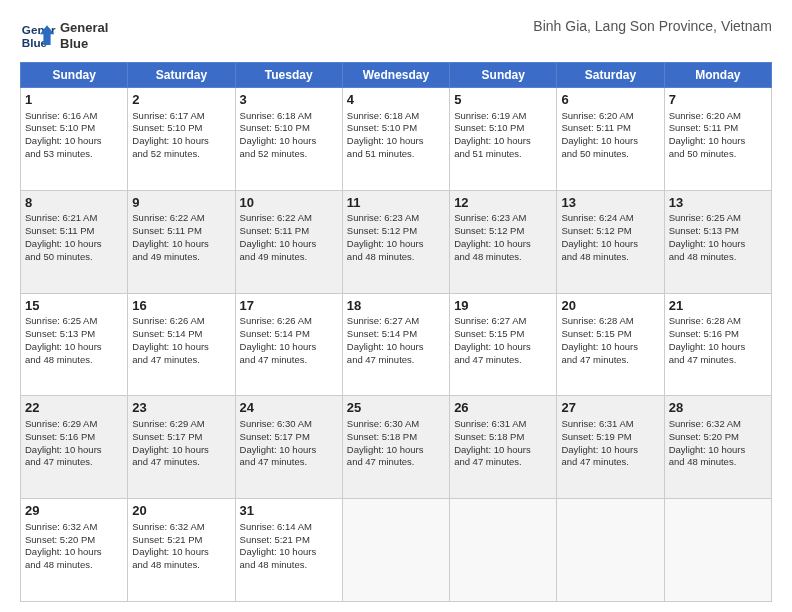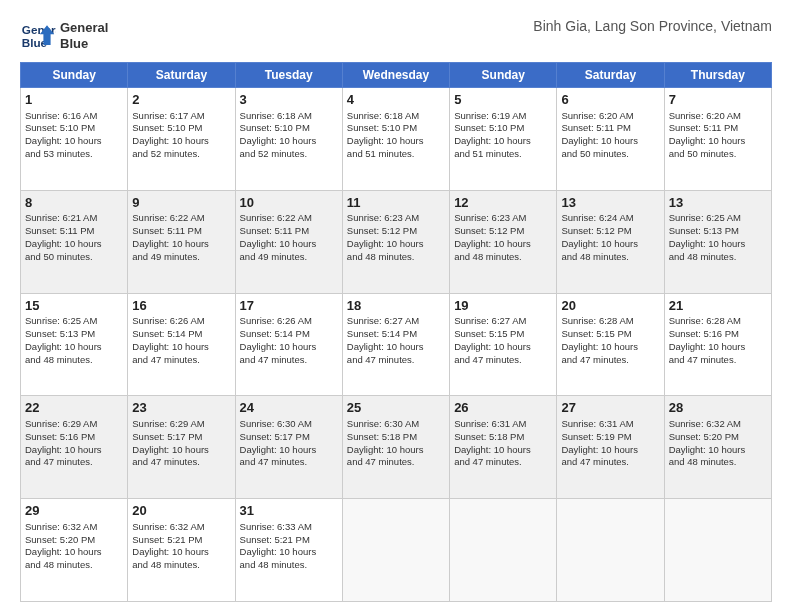--- a/index.html
+++ b/index.html
@@ -113,21 +113,21 @@
 
   <table class="calendar">
     <thead>
       <tr>
       <th>Sunday</th>
           <th>Saturday</th>
           <th>Tuesday</th>
           <th>Wednesday</th>
           <th>Sunday</th>
           <th>Saturday</th>
-          <th>Thursday</th>
+          <th>Monday</th>
         </tr>
     </thead>
     <tbody id="calendar-body">
     <tr>
           <td>
             <span class="day-num">1</span>
             <div>Sunrise: 6:16 AM</div>
             <div>Sunset: 5:10 PM</div>
             <div>Daylight: 10 hours</div>
             <div>and 53 minutes.</div>
@@ -338,21 +338,21 @@
           </td>
           <td>
             <span class="day-num">20</span>
             <div>Sunrise: 6:32 AM</div>
             <div>Sunset: 5:21 PM</div>
             <div>Daylight: 10 hours</div>
             <div>and 48 minutes.</div>
           </td>
           <td>
             <span class="day-num">31</span>
-            <div>Sunrise: 6:33 AM</div>
+            <div>Sunrise: 6:14 AM</div>
             <div>Sunset: 5:21 PM</div>
             <div>Daylight: 10 hours</div>
             <div>and 48 minutes.</div>
           </td>
           <td class="empty"></td>
           <td class="empty"></td>
           <td class="empty"></td>
           <td class="empty"></td>
         </tr>
       </tbody>

